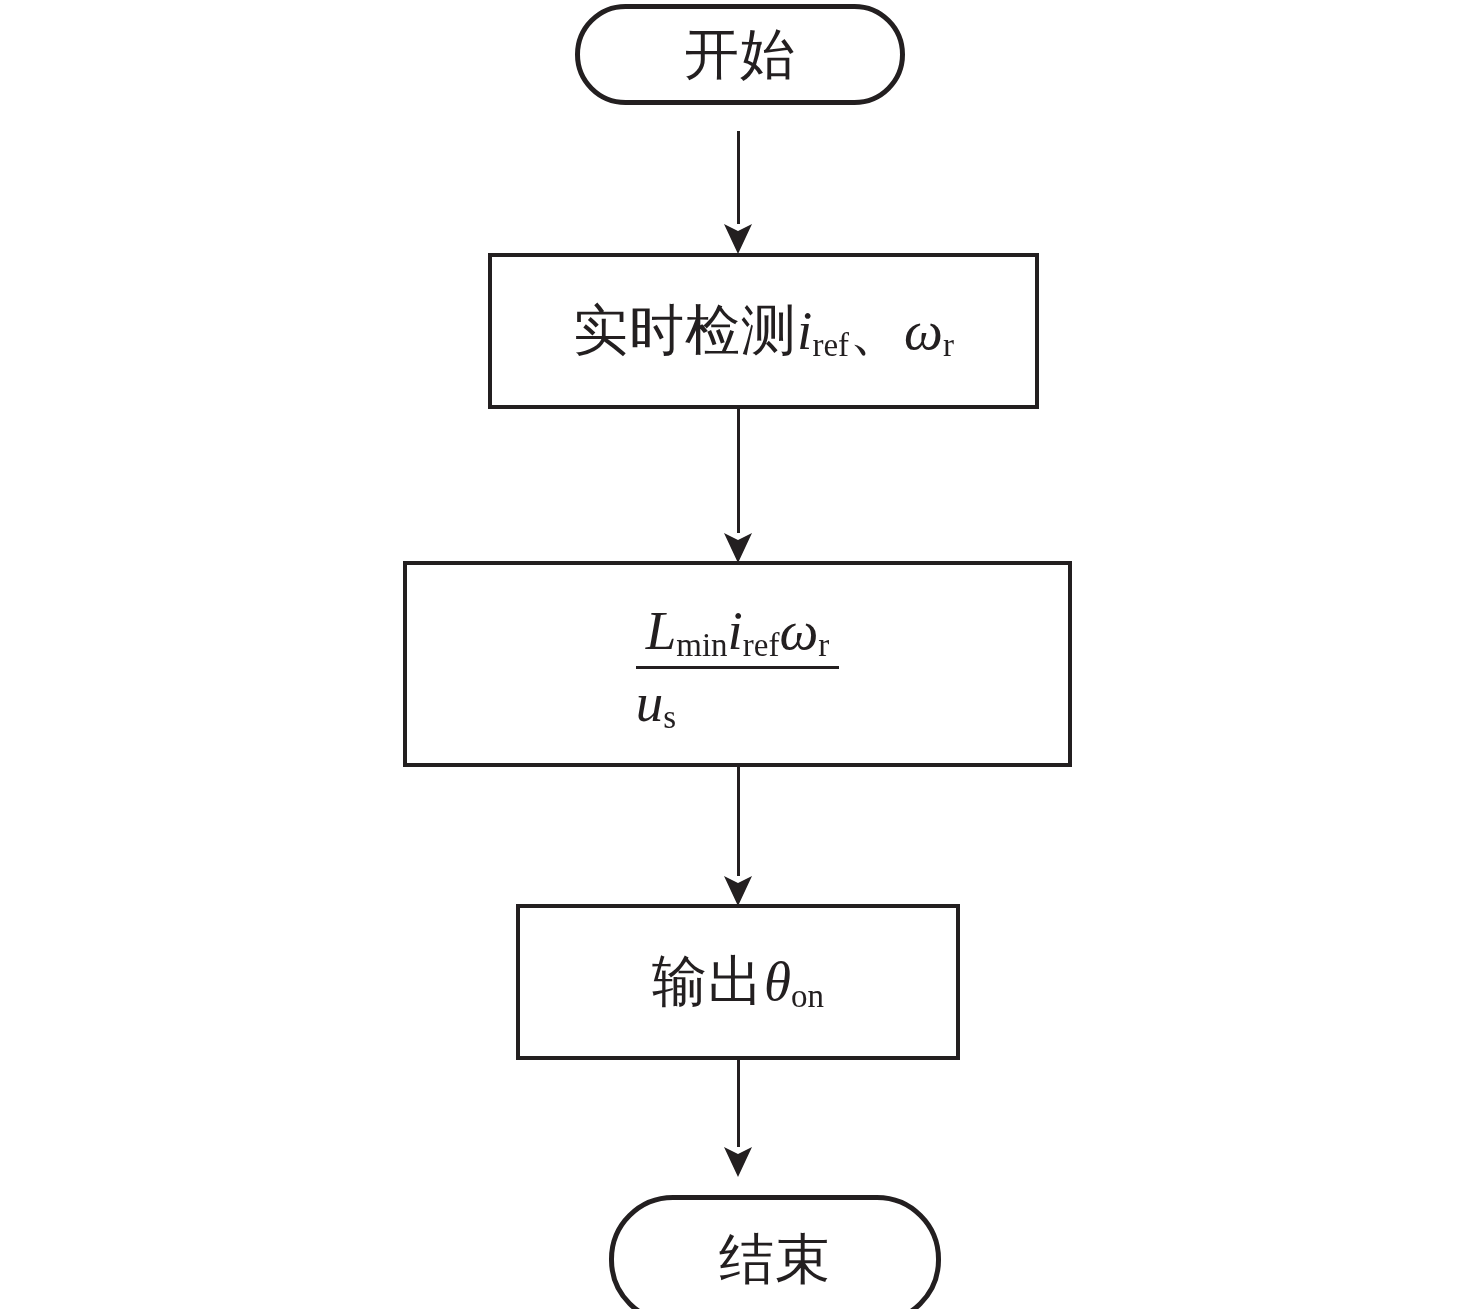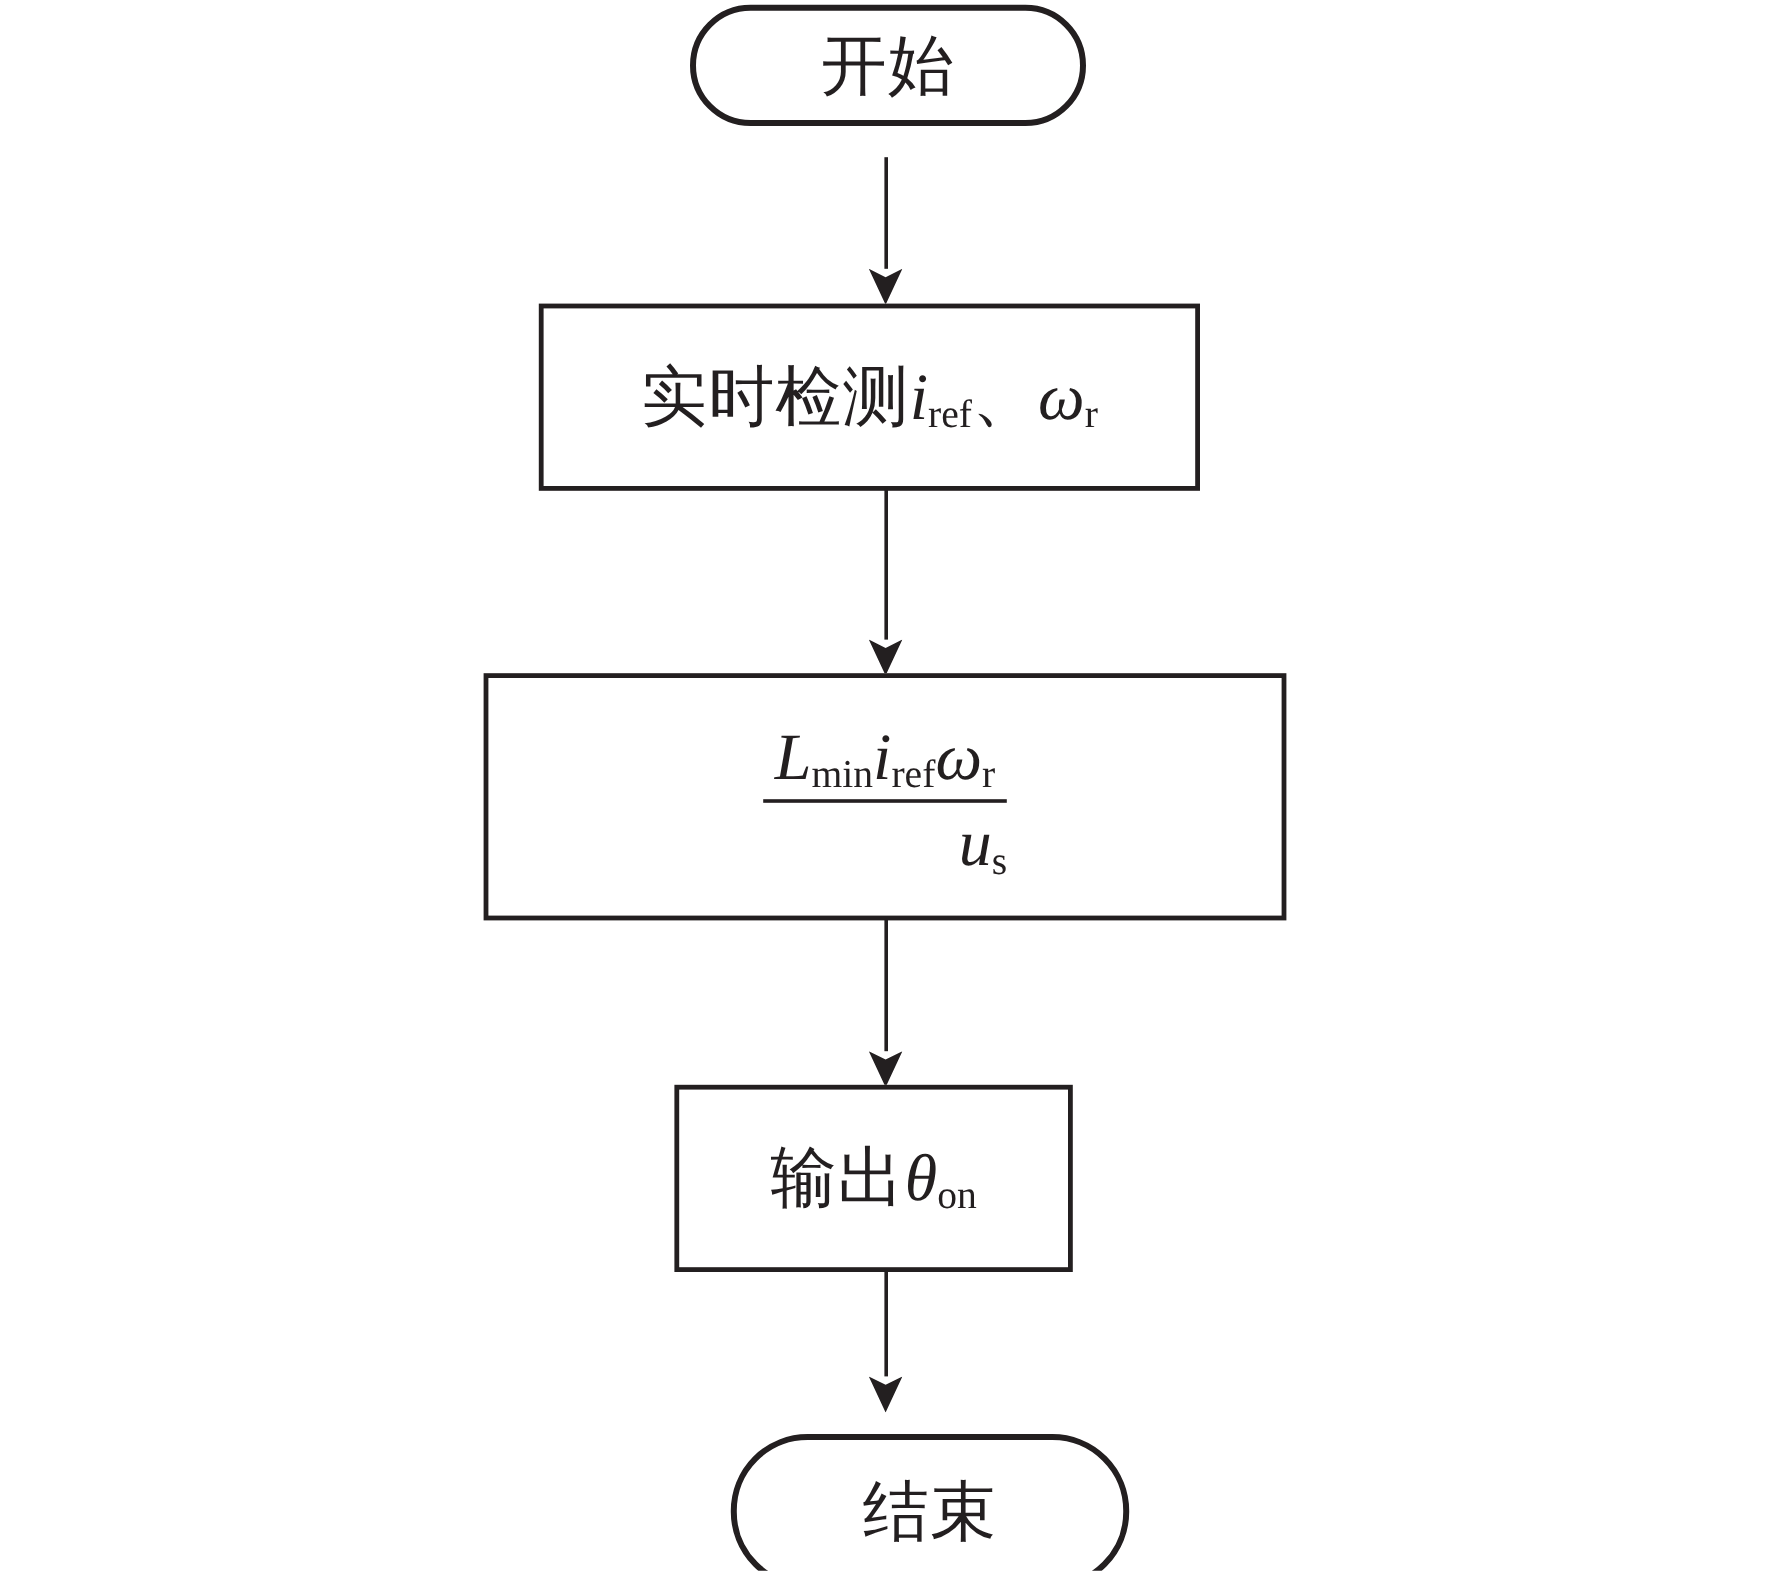--- a/index.html
+++ b/index.html
@@ -55,21 +55,21 @@
     justify-content: center;
     line-height: 1;
     font-size: 55px;
     letter-spacing: 0;
   }
   .eq-left { line-height: 1; white-space: nowrap; }
   .op { padding: 0 2px; font-style: normal; }
   .frac {
     display: inline-flex;
     flex-direction: column;
-    align-items: flex-end;
+    align-items: flex-start;
     line-height: 1;
   }
   .frac .num {
     border-bottom: 3px solid var(--ink);
     padding: 4px 10px 8px 10px;
     white-space: nowrap;
   }
   .frac .den {
     padding-top: 6px;
     white-space: nowrap;
@@ -101,21 +101,21 @@
     <span class="cjk">开始</span>
   </div>
 
   <div class="arrow" style="left:724px; top:131px; height:123px;">
     <div class="shaft"></div>
     <svg width="28" height="30" viewBox="0 0 28 30">
       <polygon points="0,0 14,30 28,0 14,7" fill="currentColor"></polygon>
     </svg>
   </div>
 
-  <div class="node rect" style="left:449px; top:253px; width:551px; height:156px;text-align:right;">
+  <div class="node rect" style="left:488px; top:253px; width:551px; height:156px;text-align:right;">
     <span style="white-space:nowrap;">
       <span class="cjk">实时检测</span><span><span class="var-base">i</span><sub class="sub">ref</sub></span><span>、</span><span><span class="var-base">ω</span><sub class="sub">r</sub></span>
     </span>
   </div>
 
   <div class="arrow" style="left:724px; top:407px; height:156px;">
     <div class="shaft"></div>
     <svg width="28" height="30" viewBox="0 0 28 30">
       <polygon points="0,0 14,30 28,0 14,7" fill="currentColor"></polygon>
     </svg>
@@ -130,21 +130,21 @@
     </div>
   </div>
 
   <div class="arrow" style="left:724px; top:766px; height:140px;">
     <div class="shaft"></div>
     <svg width="28" height="30" viewBox="0 0 28 30">
       <polygon points="0,0 14,30 28,0 14,7" fill="currentColor"></polygon>
     </svg>
   </div>
 
-  <div class="node rect" style="left:562px; top:904px; width:332px; height:156px;">
+  <div class="node rect" style="left:516px; top:904px; width:444px; height:156px;">
     <span style="white-space:nowrap;">
       <span class="cjk">输出</span><span><span class="var-base">θ</span><sub class="sub">on</sub></span>
     </span>
   </div>
 
   <div class="arrow" style="left:724px; top:1058px; height:119px;">
     <div class="shaft"></div>
     <svg width="28" height="30" viewBox="0 0 28 30">
       <polygon points="0,0 14,30 28,0 14,7" fill="currentColor"></polygon>
     </svg>

